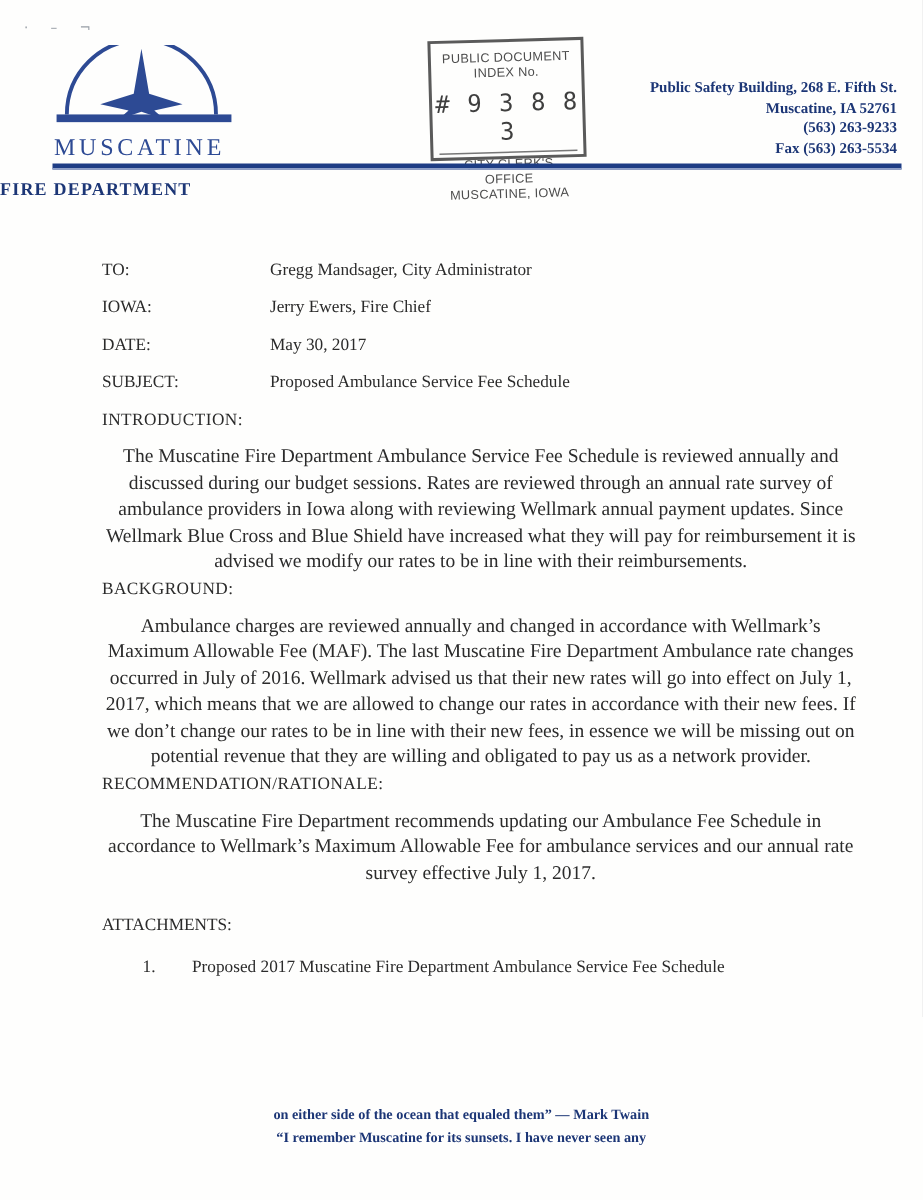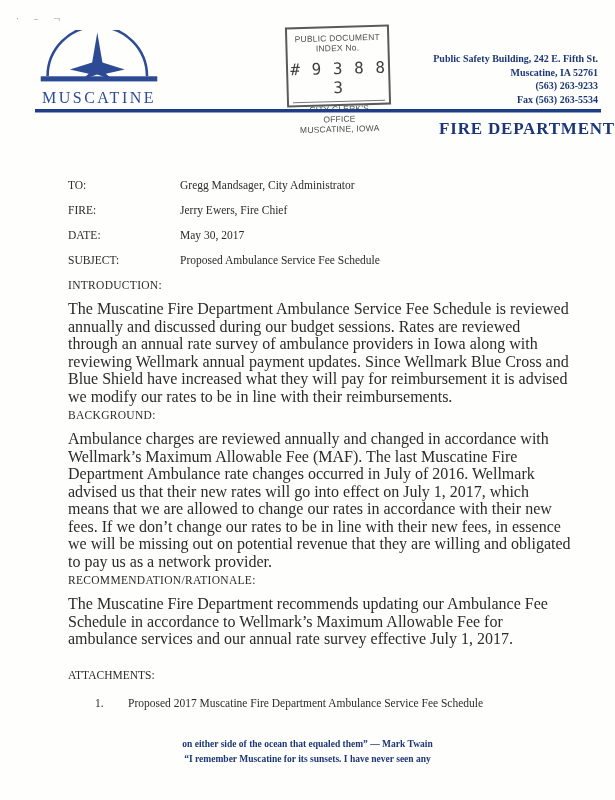--- a/index.html
+++ b/index.html
@@ -14,21 +14,21 @@
     color: #2b2b2b;
     overflow: hidden;
   }
   
   .header { position: relative; height: 110px; }
   .pencil-marks {
     position: absolute; left: 16px; top: 14px;
     font-family: "DejaVu Sans", sans-serif;
     font-size: 9px; color: #9aa0a8; letter-spacing: 6px;
   }
-  .logo-block { position: absolute; left: 36px; top: 30px; width: 126px; text-align: center; }
+  .logo-block { position: absolute; left: 36px; top: 30px; width: 126px; }
   .logo-name {
     font-family: "Liberation Serif", serif;
     font-size: 16px; letter-spacing: 2.5px;
     color: #2d4a94; margin-top: 1px;
   }
   .stamp {
     position: absolute; left: 286px; top: 26px; width: 104px; height: 80px;
     border: 2px solid #5a5a5a; transform: rotate(-1.6deg);
     text-align: center; color: #4d4d4d;
     font-family: "Liberation Sans", sans-serif;
@@ -44,34 +44,34 @@
     position: absolute; right: 17px; top: 52px;
     text-align: right; color: #1c3676;
     font-size: 10px; font-weight: bold; line-height: 13.5px;
     font-family: "Liberation Serif", serif;
   }
   .header-rule {
     position: absolute; left: 35px; right: 14px; top: 109px; height: 4px;
     background: #1e3d85; border-bottom: 1px solid #8fa0c8;
   }
   .dept-line {
-    text-align: right; padding-top: 9px;
-    color: #1c3676; font-weight: bold; font-size: 17px; letter-spacing: 0.8px;
+    text-align: left; padding-top: 9px;
+    color: #1c3676; font-weight: bold; font-size: 12px; letter-spacing: 0.8px;
   }
   
   .memo { padding: 0 40px 0 68px; }
   .memo-title {
     text-align: center; font-size: 12.5px; letter-spacing: 1px;
     margin-top: 30px; color: #3a3a3a;
   }
   .fields { margin-top: 40px; }
   .field-row { display: flex; margin-bottom: 13px; font-size: 11.5px; }
   .field-label { width: 112px; flex: 0 0 112px; }
   .section-heading { margin-top: 4px; font-size: 11.5px; letter-spacing: 0.3px; }
-  .section-body { margin-top: 9px; font-size: 16px; line-height: 17.5px; max-width: 505px; text-align: left; }
+  .section-body { margin-top: 9px; font-size: 13px; line-height: 17.5px; max-width: 505px; text-align: center; }
   .attachments-heading { margin-top: 21px; font-size: 11.5px; }
   .attachment-row { display: flex; margin-top: 16px; margin-left: 27px; font-size: 11.5px; }
   .attachment-number { width: 33px; flex: 0 0 33px; }
   
   .footer {
     position: absolute; left: 0; right: 0; top: 737px;
     text-align: center; color: #1c3676; font-weight: bold;
     font-size: 9.5px; line-height: 15px;
     font-family: "Liberation Serif", serif;
   }
@@ -100,41 +100,41 @@
       <div class="stamp-small">PUBLIC DOCUMENT</div>
       <div class="stamp-small">INDEX No.</div>
       <div class="stamp-number"># 9 3 8 8 3</div>
       <div class="stamp-bottom">
         <div class="stamp-small">CITY CLERK'S OFFICE</div>
         <div class="stamp-small">MUSCATINE, IOWA</div>
       </div>
     </div>
 
     <div class="address-block">
-      <div>Public Safety Building, 242 E. Fifth St.</div>
+      <div>Public Safety Building, 268 E. Fifth St.</div>
       <div>Muscatine, IA 52761</div>
       <div>(563) 263-9233</div>
       <div>Fax (563) 263-5534</div>
     </div>
 
     <div class="header-rule"></div>
   </div>
 
   <div class="dept-line">FIRE DEPARTMENT</div>
 
   <div class="memo">
 
 
     <div class="fields">
       <div class="field-row">
         <span class="field-label">TO:</span>
         <span class="field-value">Gregg Mandsager, City Administrator</span>
       </div>
       <div class="field-row">
-        <span class="field-label">FIRE:</span>
+        <span class="field-label">IOWA:</span>
         <span class="field-value">Jerry Ewers, Fire Chief</span>
       </div>
       <div class="field-row">
         <span class="field-label">DATE:</span>
         <span class="field-value">May 30, 2017</span>
       </div>
       <div class="field-row">
         <span class="field-label">SUBJECT:</span>
         <span class="field-value">Proposed Ambulance Service Fee Schedule</span>
       </div>

